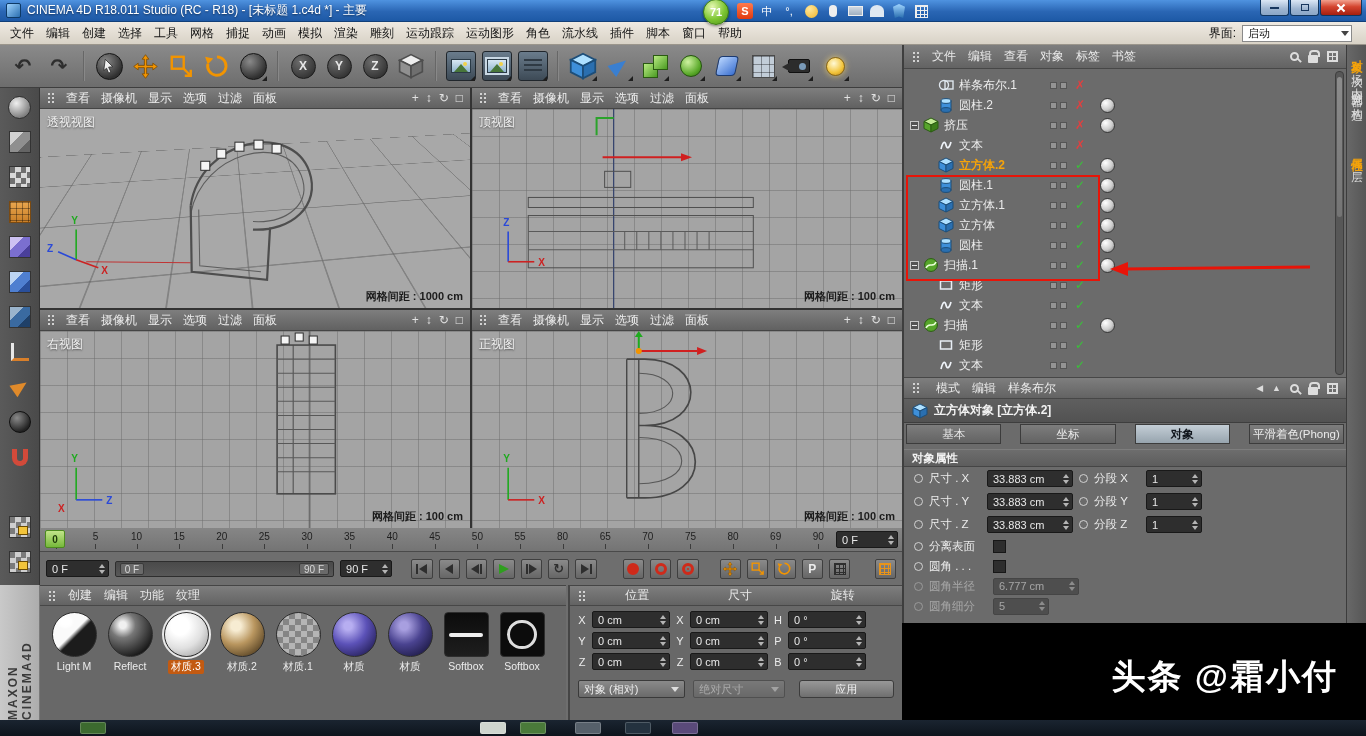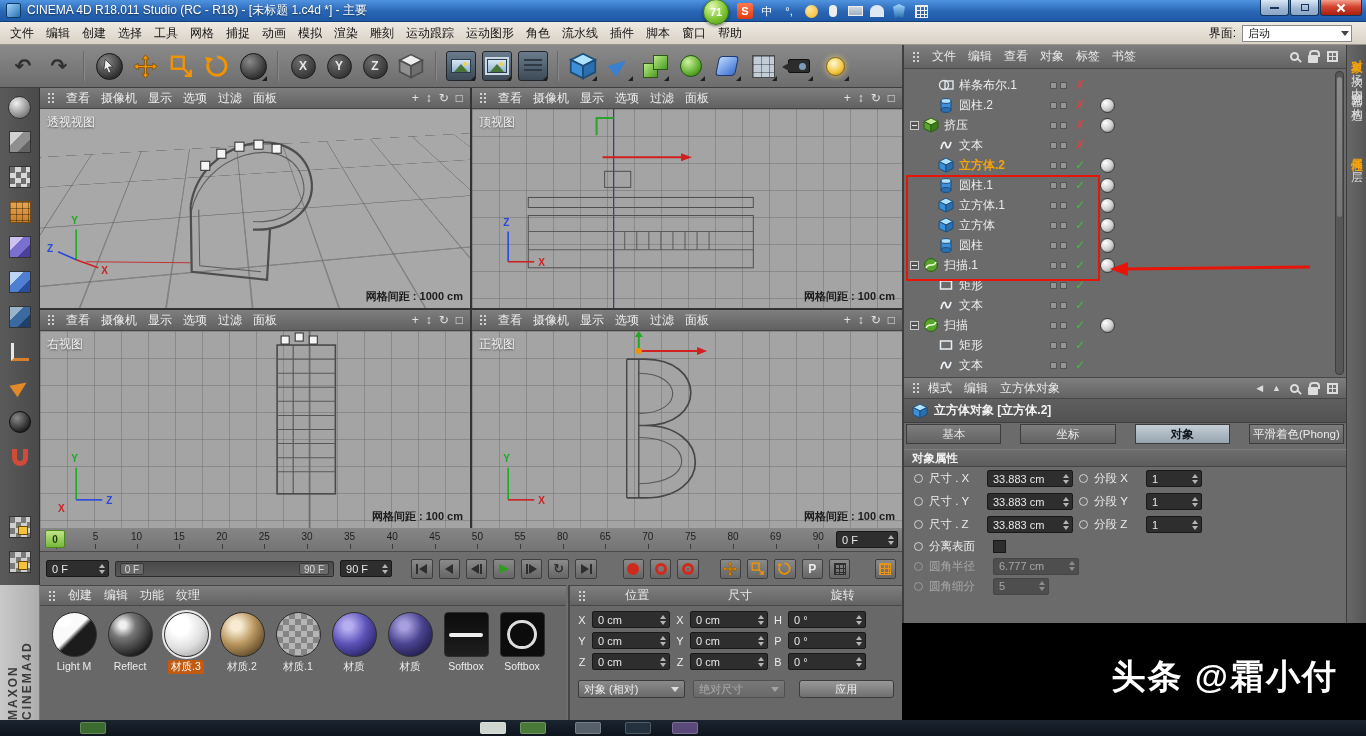--- a/index.html
+++ b/index.html
@@ -183,21 +183,21 @@
   .om-cols{position:absolute;left:146px;display:flex;align-items:center}
   .chip{width:7px;height:7px;background:#949494;border:1px solid #555;margin-right:3px;flex:none}
   .mark{width:16px;text-align:center;font-weight:bold;font-size:12px;margin-left:2px}
   .mark.ok{color:#38c438}.mark.no{color:#e04040}
   .msphere{width:15px;height:15px;border-radius:50%;background:radial-gradient(circle at 35% 30%,#fff,#ccc 55%,#6f6f6f);border:1px solid #3a3a3a;margin-left:12px;flex:none}
   .om-scroll{position:absolute;right:2px;top:26px;width:9px;height:304px;background:#575757;border:1px solid #3e3e3e;border-radius:4px}
   .om-thumb{position:absolute;left:1px;right:1px;top:5px;height:140px;background:linear-gradient(#8c8c8c,#747474);border-radius:4px}
   .anno-box{left:2px;top:106px;width:194px;height:106px;border:2px solid #e81408;z-index:30;pointer-events:none}
   .anno-arrow{left:206px;top:192px;width:202px;height:16px;z-index:30;pointer-events:none}
 
-  .am-menubar{position:absolute;left:0;top:332px;right:0;height:22px;background:linear-gradient(#7e7e7e,#636363);border-top:1px solid #474747;border-bottom:1px solid #474747;display:flex;align-items:center;gap:8px;padding:0 8px;color:#e9e9e9}
+  .am-menubar{position:absolute;left:0;top:332px;right:0;height:22px;background:linear-gradient(#7e7e7e,#636363);border-top:1px solid #474747;border-bottom:1px solid #474747;display:flex;align-items:center;gap:16px;padding:0 8px;color:#e9e9e9}
   .navgl{color:#dcdcdc;font-size:9px}
   .am-title{position:absolute;left:0;top:354px;right:0;height:24px;background:linear-gradient(#5f5f5f,#525252);border-bottom:1px solid #3e3e3e;display:flex;align-items:center;gap:6px;padding:0 8px;color:#f2f2f2;font-weight:bold;font-size:12px}
   .am-tabs{position:absolute;left:0;top:378px;right:0;height:22px;display:flex;padding:1px 2px;gap:19px}
   .am-tab{flex:1;max-width:100px;background:linear-gradient(#7d7d7d,#636363);border:1px solid #3c3c3c;color:#eaeaea;font-size:11.5px;display:flex;align-items:center;justify-content:center}
   .am-tab.wide{max-width:118px}
   .am-tab.active{background:linear-gradient(#c4ced6,#97a4ae);color:#10151c;font-weight:bold}
   .am-section{position:absolute;left:0;top:404px;right:0;height:18px;background:linear-gradient(#6d6d6d,#5d5d5d);border-top:1px solid #7d7d7d;border-bottom:1px solid #454545;display:flex;align-items:center;padding:0 8px;color:#f2f2f2;font-weight:bold;font-size:11.5px}
   .am-body{position:absolute;left:0;top:422px;right:0;height:156px}
   .am-row{display:flex;align-items:center;gap:6px;height:23px;padding-left:10px;font-size:11.5px;color:#ececec}
   .am-row.short{height:20px}
@@ -1155,21 +1155,21 @@
   <div class="om-scroll">
       <div class="om-thumb"></div>
     </div>
 
   <div class="am-menubar">
     <span class="grip"></span>
     <span class="flex" style="gap:12px">
 
     <span class="mi">模式</span>
         <span class="mi">编辑</span>
-        <span class="mi">立方体对象</span>
+        <span class="mi">样条布尔</span>
       </span>
     <span class="mb-icons">
       <span class="navgl">◀</span>
       <span class="navgl">▲</span>
       <span class="s-icon"></span>
       <span class="lockic"></span>
       <span class="gridw"></span>
     </span>
   </div>
   <div class="am-title">
@@ -1244,20 +1244,25 @@
           <span>1</span>
           <span class="spin">
             <i class="up"></i>
             <i class="dn"></i>
           </span>
         </span>
     </div>
     <div class="am-row short">
       <span class="kfc"></span>
       <span class="am-l" style="width:58px">分离表面</span>
+      <span class="cb"></span>
+    </div>
+    <div class="am-row short">
+      <span class="kfc"></span>
+      <span class="am-l" style="width:58px">圆角 . . .</span>
       <span class="cb"></span>
     </div>
     <div class="am-row short off">
       <span class="kfc"></span>
       <span class="am-l" style="width:58px">圆角半径</span>
       <span class="fld w86">
           <span>6.777 cm</span>
           <span class="spin">
             <i class="up"></i>
             <i class="dn"></i>

